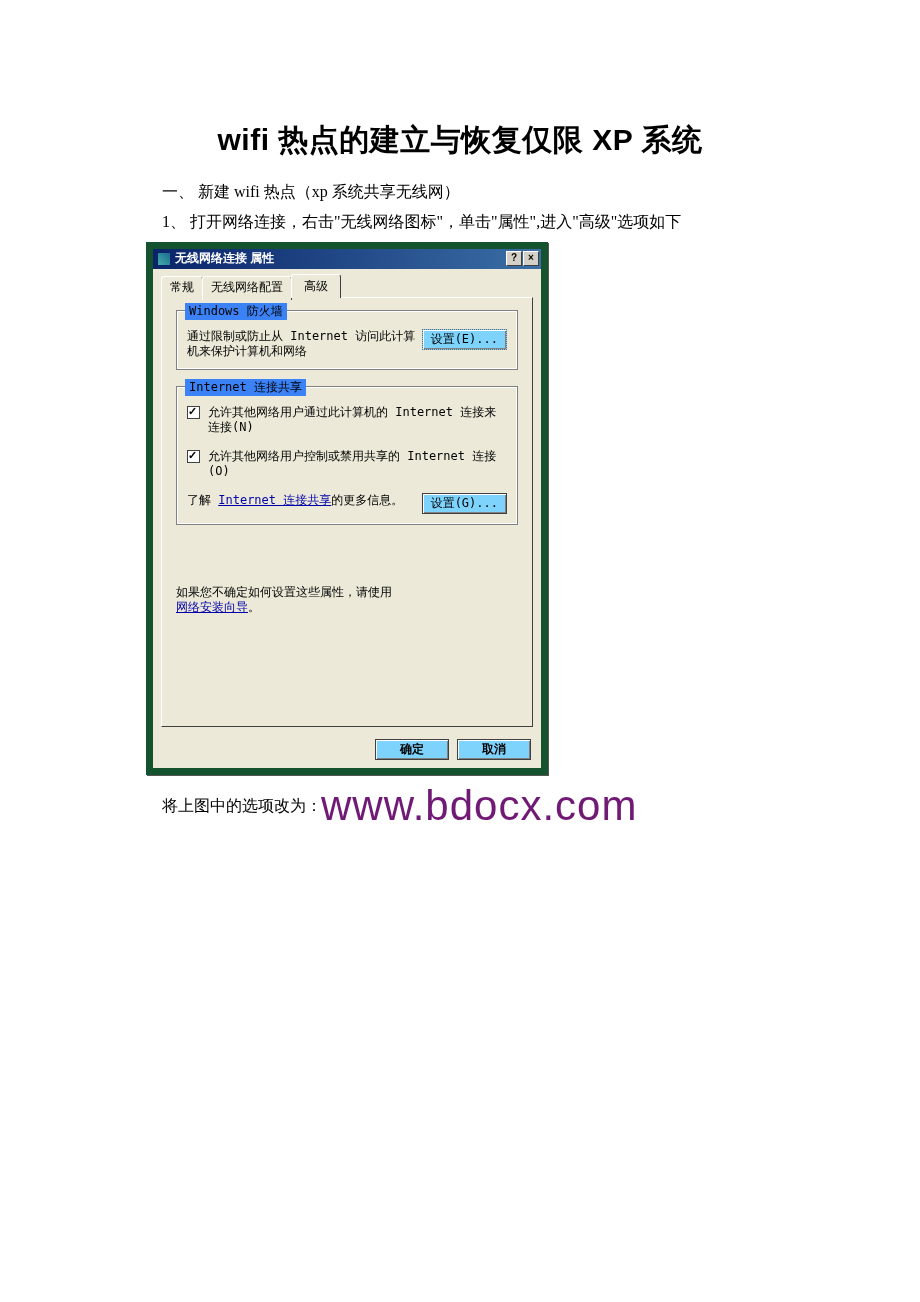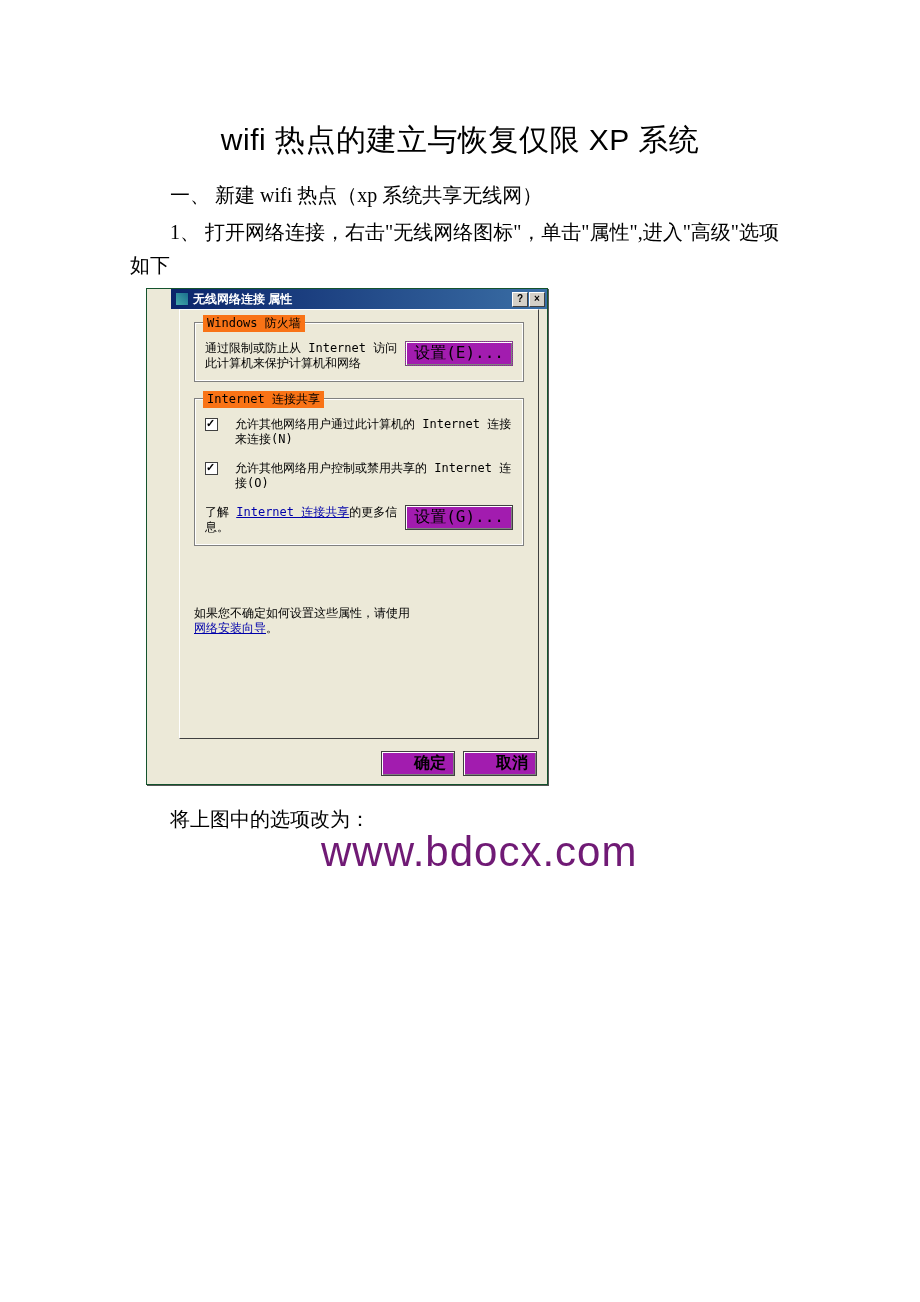--- a/index.html
+++ b/index.html
@@ -8,49 +8,48 @@
     background: #ffffff;
     font-family: "SimSun", "宋体", serif;
     color: #000;
     width: 920px;
   }
   .page {
     padding: 120px 130px 60px 130px;
   }
   .doc-title {
     font-family: "SimHei", "黑体", sans-serif;
-    font-weight: normal;
+    font-weight: bold;
     font-size: 30px;
     text-align: center;
     margin: 0 0 18px 0;
     letter-spacing: 0.5px;
   }
   .body-p {
-    font-size: 20px;
+    font-size: 16px;
     line-height: 1.65;
     margin: 4px 0;
     text-indent: 2em;
   }
 
   
   .dialog-wrap {
     position: relative;
     margin: 6px 0 18px 16px;
     width: 402px;
   }
   .dialog {
     font-family: "SimSun", "宋体", "MS Sans Serif", sans-serif;
     font-size: 12px;
-    border: 1px solid #14532d;
+    border: 7px solid #14532d;
     background: #ece9d8;
     box-shadow: 1px 1px 0 #555;
     color: #000;
     position: relative;
     z-index: 2;
-    padding-left: 24px;
   }
   .titlebar {
     display: flex;
     align-items: center;
     justify-content: space-between;
     height: 20px;
     background: linear-gradient(90deg,#0a246a 0%, #3a6ea5 100%);
     color: #fff;
     padding: 0 2px 0 4px;
   }
@@ -114,41 +113,41 @@
     border-top-color:#808080;
     border-left-color:#808080;
     box-shadow: inset 1px 1px 0 #fff, inset -1px -1px 0 #fff;
     padding: 18px 10px 10px 10px;
     margin-bottom: 16px;
     position: relative;
   }
   .group-legend {
     position: absolute;
     top: -8px; left: 8px;
-    background: #f97316;
+    background: #3b82f6;
     padding: 0 4px;
     font-size: 12px;
     font-family:"SimSun","宋体",monospace;
   }
   .gb-row { display:flex; align-items:flex-start; }
   .gb-text { font-size:12px; line-height:1.25; flex:1; font-family:"SimSun","宋体",monospace; }
 
   .xp-btn {
     border: 1px dotted #666;
-    background: #a21caf;
+    background: #7dd3fc;
     box-shadow: inset 1px 1px 0 #fff, inset -1px -1px 0 #808080;
-    font-size: 16px;
+    font-size: 12px;
     padding: 1px 8px;
     min-width: 78px;
-    text-align:right;
+    text-align:center;
     font-family:"SimSun","宋体",monospace;
   }
   .xp-btn.solid { border:1px solid #404040; box-shadow: inset 1px 1px 0 #fff, inset -1px -1px 0 #808080;}
 
-  .chk-row { display:flex; align-items:flex-start; gap:17px; margin-bottom: 14px;}
+  .chk-row { display:flex; align-items:flex-start; gap:8px; margin-bottom: 14px;}
   .chk {
     width: 13px; height:13px; flex:none;
     border:1px solid #404040;
     background:#fff;
     position:relative; top:1px;
     font-size:11px; line-height:11px; text-align:center; font-family: Arial;
   }
   .chk.checked::after{ content:"✓"; position:absolute; left:0; top:-1px; font-weight:bold; color:#000;}
 
   .link { color:#0000aa; text-decoration:underline; }
@@ -198,20 +197,25 @@
         <div class="titlebar-left">
           <span class="tb-icon"></span>
           <span class="tb-title">无线网络连接 属性</span>
         </div>
         <div class="tb-btns">
           <div class="tb-btn">?</div>
           <div class="tb-btn">×</div>
         </div>
       </div>
 
+      <div class="tabs">
+        <div class="tab inactive">常规</div>
+        <div class="tab inactive">无线网络配置</div>
+        <div class="tab active">高级</div>
+      </div>
 
       <div class="tab-panel">
 
         <div class="groupbox">
           <div class="group-legend">Windows 防火墙</div>
           <div class="gb-row">
             <div class="gb-text">通过限制或防止从 Internet 访问此计算机来保护计算机和网络</div>
             <div class="xp-btn">设置(E)...</div>
           </div>
         </div>

